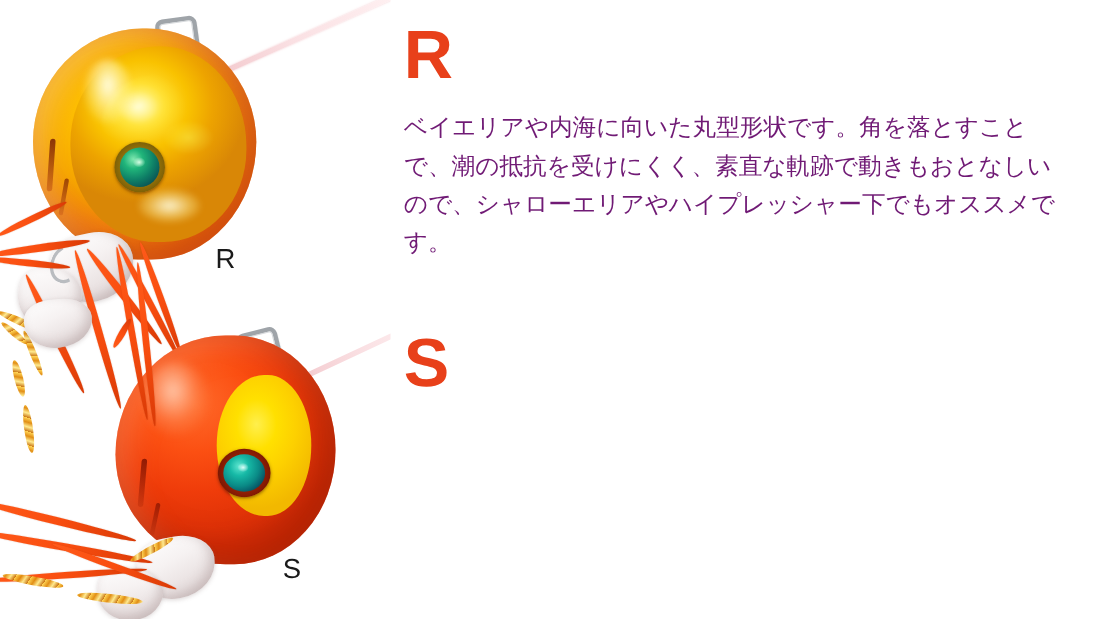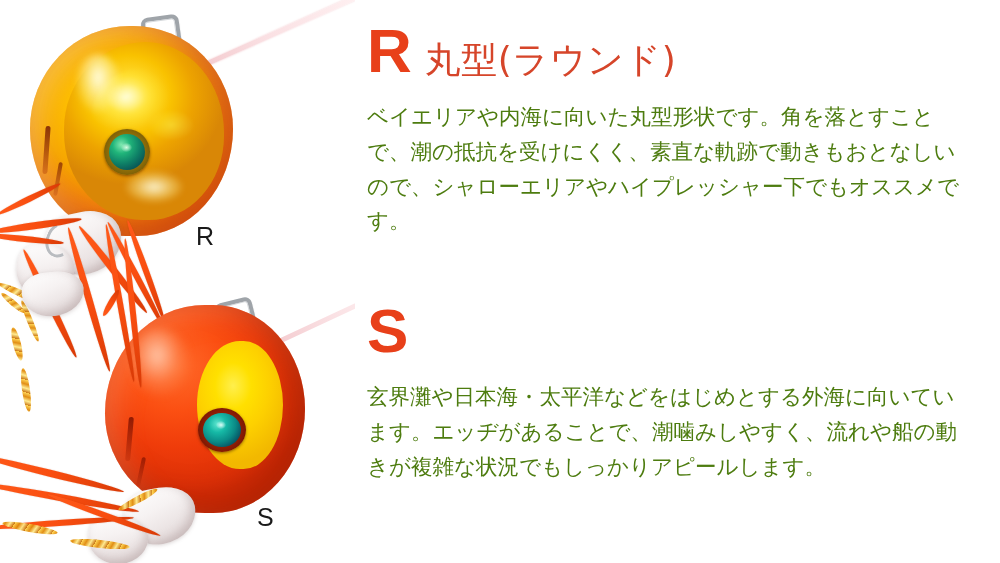--- a/index.html
+++ b/index.html
@@ -289,21 +289,21 @@
     color: #d6452a;
     line-height: 1;
     letter-spacing: .5px;
     font-family: "DejaVu Sans", "Liberation Sans", sans-serif;
   }
 
   .body-text {
     margin: 0;
     font-size: 21.5px;
     line-height: 1.62;
-    color: #4d7c0f;
+    color: #701a75;
     letter-spacing: 0px;
     font-family: "DejaVu Sans", "Liberation Sans", sans-serif;
     width: 600px;
   }
   .sec-r .body-text { margin-top: 18px; }
   .sec-s .body-text { margin-top: 18px; }
 </style>
 </head>
 <body>
 
@@ -388,26 +388,24 @@
 
     <div class="photo-label r">R</div>
     <div class="photo-label s">S</div>
   </div>
 
   <div class="text-col">
 
     <div class="section sec-r">
       <div class="heading">
         <span class="letter">R</span>
-        <span class="jp">丸型(ラウンド)</span>
       </div>
       <p class="body-text">ベイエリアや内海に向いた丸型形状です。角を落とすことで、潮の抵抗を受けにくく、素直な軌跡で動きもおとなしいので、シャローエリアやハイプレッシャー下でもオススメです。</p>
     </div>
 
     <div class="section sec-s">
       <div class="heading">
         <span class="letter">S</span>
       </div>
-      <p class="body-text">玄界灘や日本海・太平洋などをはじめとする外海に向いています。エッヂがあることで、潮噛みしやすく、流れや船の動きが複雑な状況でもしっかりアピールします。</p>
     </div>
 
   </div>
 </div>
 
 </body></html>

